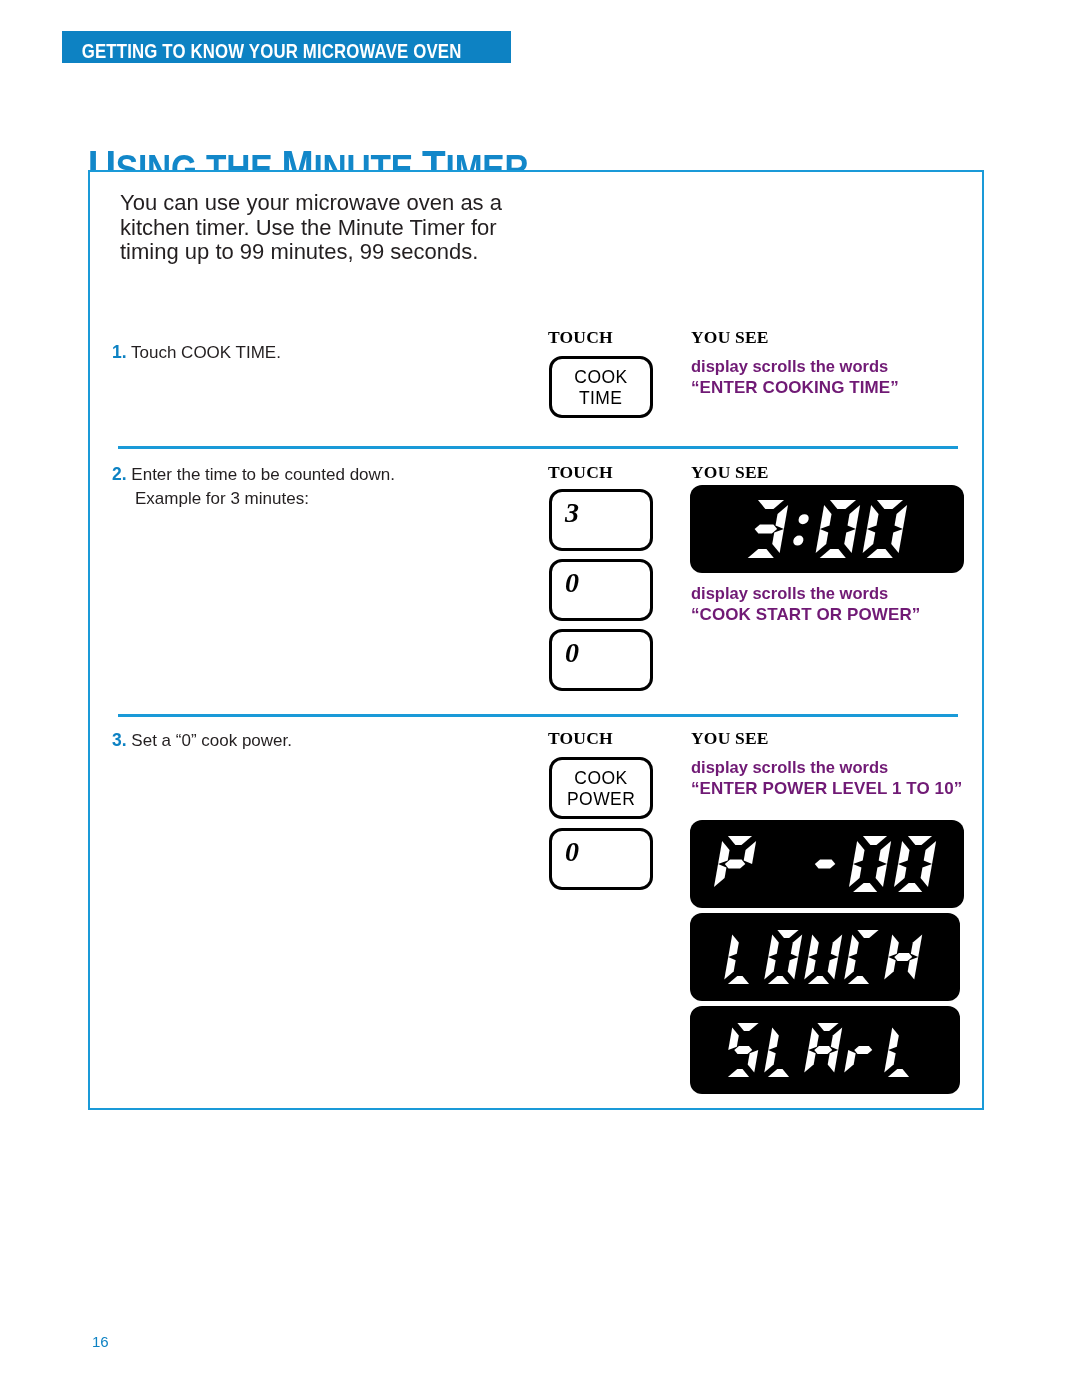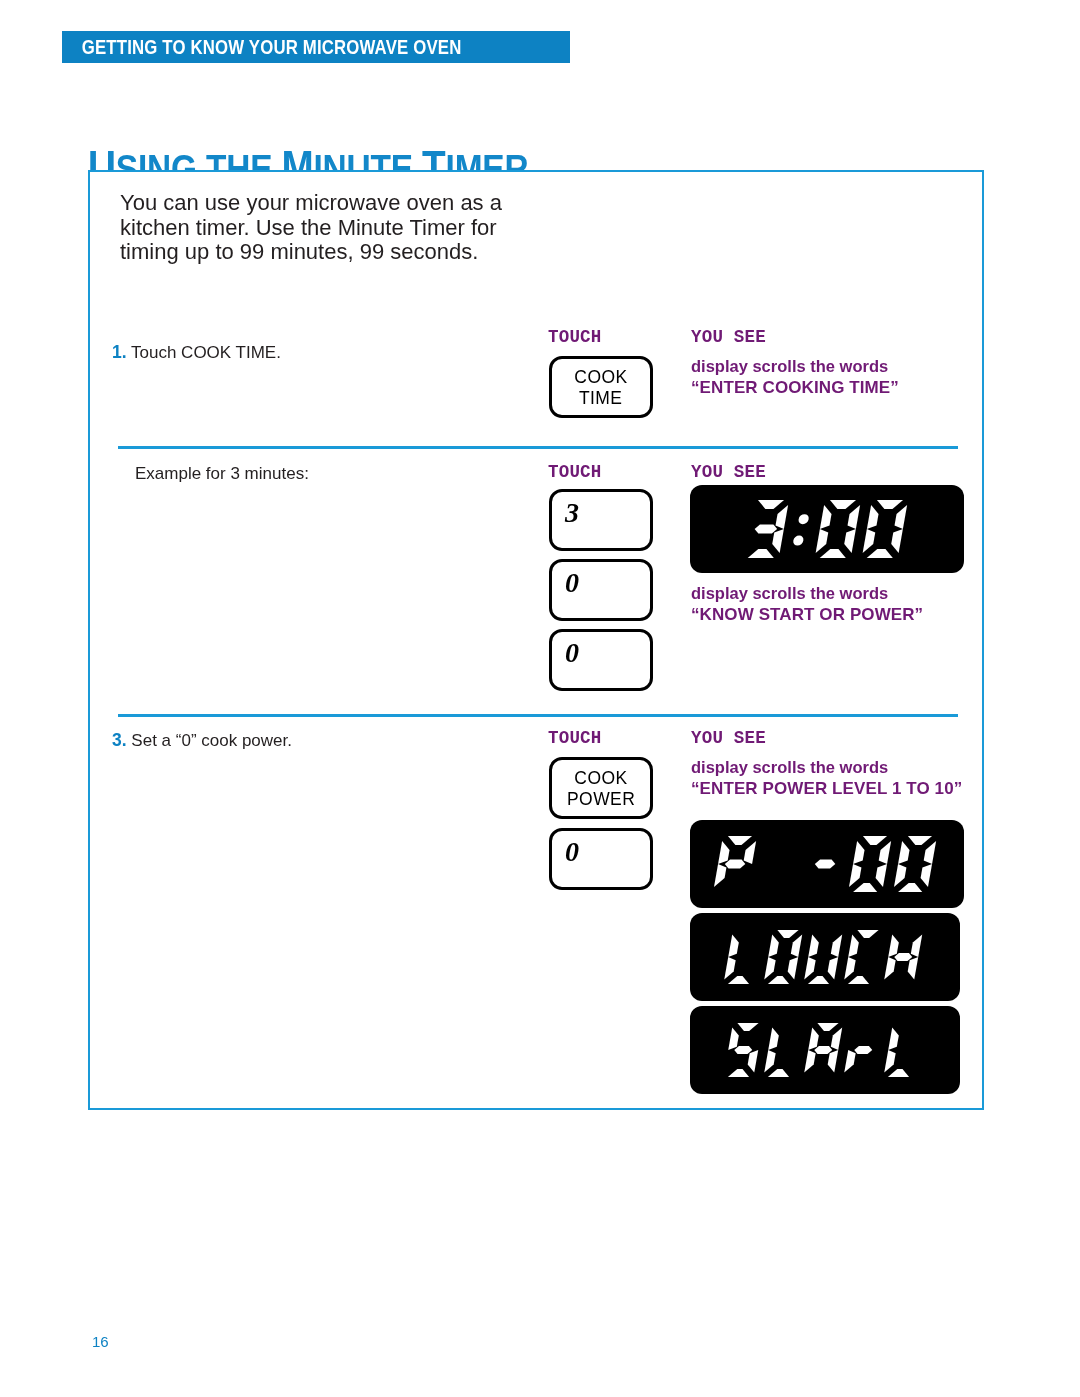--- a/index.html
+++ b/index.html
@@ -13,25 +13,25 @@
     position: relative;
     font-family: "Liberation Sans", sans-serif;
     -webkit-font-smoothing: antialiased;
   }
 
   
   #running-head {
     position: absolute;
     left: 62px;
     top: 31px;
-    width: 508px;
+    width: 449px;
     height: 32px;
     background: #0d82c3;
     display: flex;
-    align-items: center;
+    align-items: flex-end;
   }
   #running-head .rh-text {
     color: #ffffff;
     font-family: "Liberation Sans Narrow", "Liberation Sans", sans-serif;
     font-weight: bold;
     font-size: 19.5px;
     letter-spacing: 0.2px;
     padding-left: 23px;
     transform: scaleX(0.86);
     transform-origin: left center;
@@ -115,24 +115,24 @@
     font-weight: bold;
     font-size: 17.5px;
   }
   .step-cont {
     padding-left: 23px;
   }
 
   
   .col-head {
     position: absolute;
-    font-family: Liberation Mono, monospace;
+    font-family: Liberation Serif, serif;
     font-weight: bold;
     font-size: 17.5px;
-    color: #701a75;
+    color: #000000;
     letter-spacing: 0.2px;
     white-space: nowrap;
   }
   .col-head.touch { left: 458px; }
   .col-head.yousee { left: 601px; }
 
   
   .key {
     position: absolute;
     box-sizing: border-box;
@@ -236,20 +236,22 @@
     <div class="seetext" style="left:601px; top:28px;">
       <div>display scrolls the words</div>
       <div class="l2">“ENTER COOKING TIME”</div>
     </div>
   </div>
 
   <div class="divider" style="top:274px;"></div>
 
   <div class="step-row" id="step-2" style="top:290px;">
     <div class="step-left" style="top:0;">
+      <div class="step-line"><span class="step-num">2.</span>
+        <span>Enter the time to be counted down.</span></div>
       <div class="step-line step-cont">Example for 3 minutes:</div>
     </div>
     <div class="col-head touch" style="top:0;">TOUCH</div>
     <div class="col-head yousee" style="top:0;">YOU SEE</div>
 
     <div class="key numkey" style="left:459px; top:27px;">
       <span class="knum">3</span>
     </div>
     <div class="key numkey" style="left:459px; top:97px;">
       <span class="knum">0</span>
@@ -279,21 +281,21 @@
             <polygon points="36,29 36,53.05 27,44.05 27,32.6" fill="#ffffff" transform="translate(119,0)"></polygon>
             <polygon points="13.95,49 22.05,49 31.05,58 4.95,58" fill="#ffffff" transform="translate(119,0)"></polygon>
             <polygon points="0,29 9,32.6 9,44.05 0,53.05" fill="#ffffff" transform="translate(119,0)"></polygon>
             <polygon points="0,4.95 9,13.95 9,25.4 0,29" fill="#ffffff" transform="translate(119,0)"></polygon>
           </g>
         </svg>
       </div>
 
     <div class="seetext" style="left:601px; top:120px;">
       <div>display scrolls the words</div>
-      <div class="l2">“KNOW START OR POWER”</div>
+      <div class="l2">“COOK START OR POWER”</div>
     </div>
   </div>
 
   <div class="divider" style="top:542px;"></div>
 
   <div class="step-row" id="step-3" style="top:556px;">
     <div class="step-left" style="top:0;">
       <div class="step-line"><span class="step-num">3.</span>
         <span>Set a “0” cook power.</span></div>
     </div>

